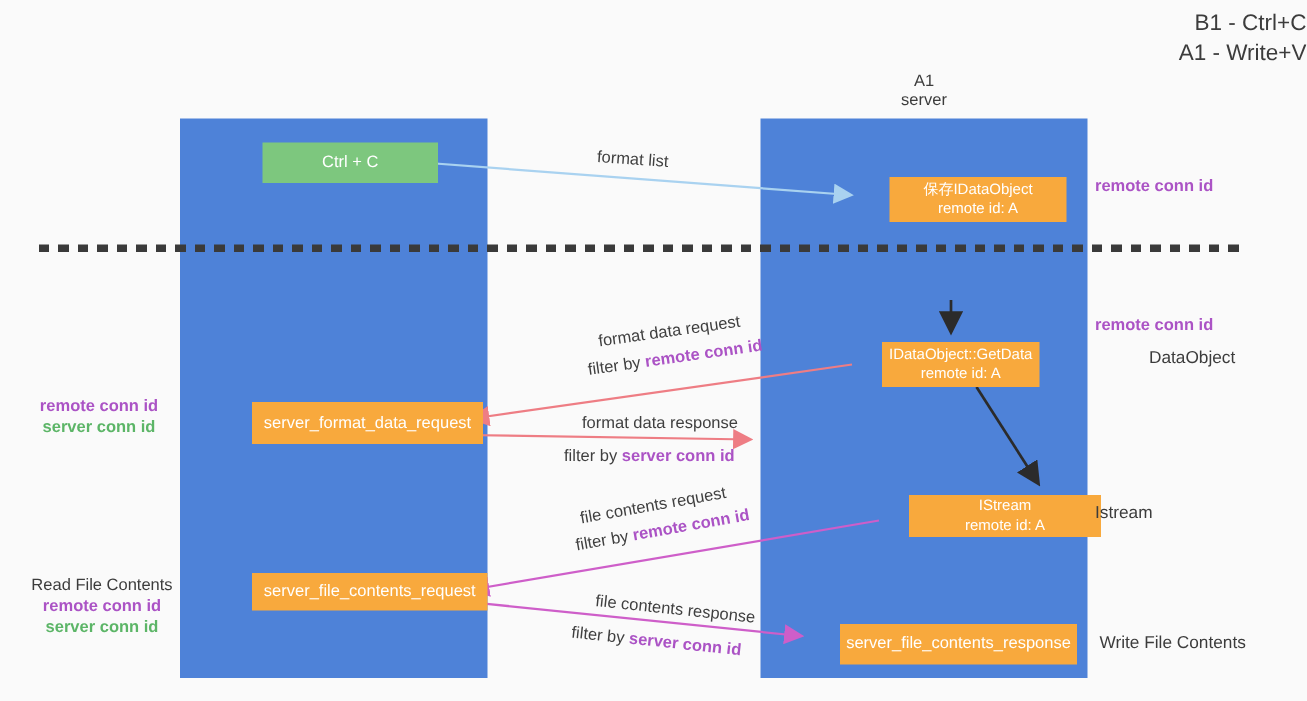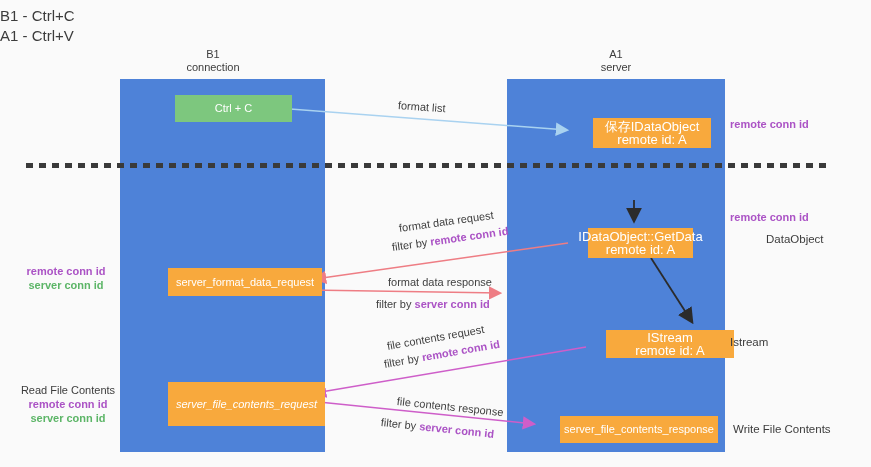--- a/index.html
+++ b/index.html
@@ -1,19 +1,19 @@
 <!DOCTYPE html>
 <html><head>
 <meta charset="utf-8">
 <style>
   html,body{margin:0;padding:0;}
   body{font-family:"Liberation Sans","DejaVu Sans",sans-serif;background:#fafafa;}
   .stage{position:relative;width:871px;height:467px;background:#fafafa;overflow:hidden;}
 
-  .title{position:absolute;top:6px;left:0;width:871px;text-align:left;
+  .title{position:absolute;top:6px;left:0;width:871px;text-align:right;
          font-size:15px;line-height:20px;color:#3c3c3c;}
 
   .lane-header{position:absolute;width:120px;text-align:center;font-size:11px;
                line-height:13px;color:#3c3c3c;}
   .lane-header.left{left:153px;top:48px;}
   .lane-header.right{left:556px;top:48px;}
 
   .lane{position:absolute;top:79px;height:373px;background:#4e82d8;}
   .lane.left{left:120px;width:205px;}
   .lane.right{left:507px;width:218px;}
@@ -21,21 +21,21 @@
   .dashed-divider{position:absolute;left:26px;top:163px;width:806px;height:5px;
       background:repeating-linear-gradient(90deg,#3a3a3a 0 7px,transparent 7px 13px);}
 
   svg.arrows{position:absolute;left:0;top:0;pointer-events:none;}
 
   .node{position:absolute;display:flex;flex-direction:column;justify-content:center;
         align-items:center;text-align:center;color:#fff;font-size:11px;line-height:13px;
         box-sizing:border-box;margin-left:18px;}
   .node.orange{background:#f8a93d;}
   .node.green{background:#7dc77e;}
-  .node .l2{font-size:13px;}
+  .node .l2{font-size:10px;}
 
   .arrow-label{position:absolute;font-size:11px;color:#3f3f3f;white-space:nowrap;}
   .rot4{transform:rotate(4deg);transform-origin:left center;}
   .rotn8{transform:rotate(-8deg);transform-origin:left center;}
   .rotn10{transform:rotate(-10deg);transform-origin:left center;}
   .rot6{transform:rotate(6deg);transform-origin:left center;}
 
   .hl-purple{color:#ab53c5;font-weight:700;}
   .hl-green{color:#5cb567;font-weight:700;}
 
@@ -44,27 +44,23 @@
 
   .legend{position:absolute;text-align:center;font-size:11px;line-height:14px;white-space:nowrap;}
 </style>
 </head>
 <body>
 
 <div class="stage">
 
   <div class="title">
     <div>B1 - Ctrl+C</div>
-    <div>A1 - Ctrl+V</div>
+    <div>A1 - Write+V</div>
   </div>
 
-  <div class="lane-header left">
-    <div>B1</div>
-    <div>connection</div>
-  </div>
   <div class="lane-header right">
     <div>A1</div>
     <div>server</div>
   </div>
 
   <div class="lane left"></div>
   <div class="lane right"></div>
 
   <div class="dashed-divider"></div>
 
@@ -110,21 +106,21 @@
   <div class="node orange" style="left:150px;top:268px;width:154px;height:28px;">
     <div>server_format_data_request</div>
   </div>
 
 
   <div class="node orange" style="left:588px;top:330px;width:128px;height:28px;">
     <div class="l2">IStream</div>
     <div class="l2">remote id: A</div>
   </div>
 
-  <div class="node orange" style="left:150px;top:382px;width:157px;height:44px;font-style:italic;">
+  <div class="node orange" style="left:150px;top:382px;width:157px;height:25px;">
     <div>server_file_contents_request</div>
   </div>
 
   <div class="node orange" style="left:542px;top:416px;width:158px;height:27px;">
     <div>server_file_contents_response</div>
   </div>
 
   <div class="arrow-label rot4" style="left:398px;top:99px;">format list</div>
 
   <div class="arrow-label rotn8" style="left:399px;top:222px;">format data request</div>

